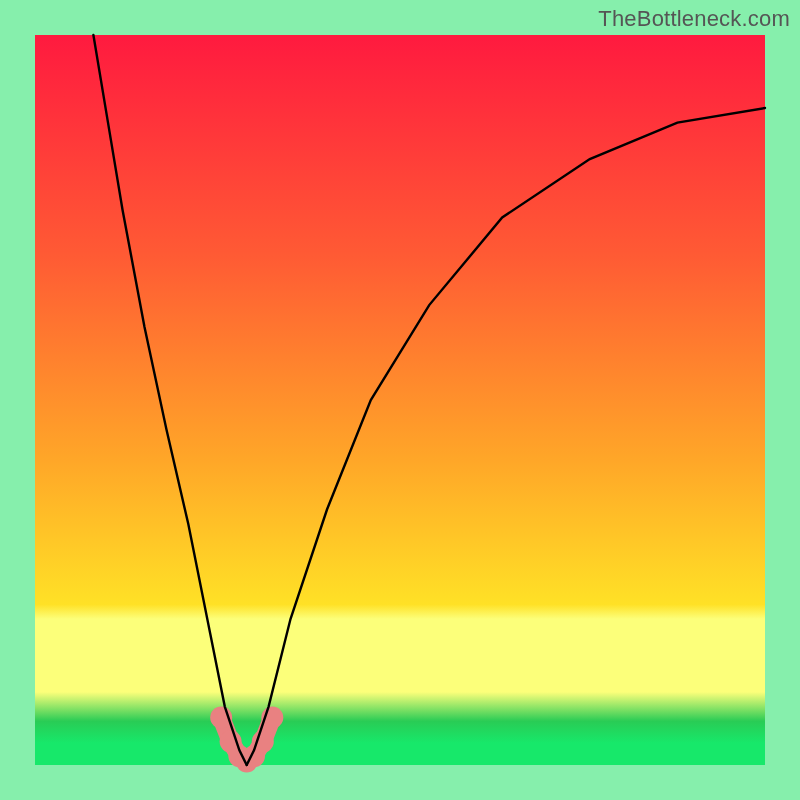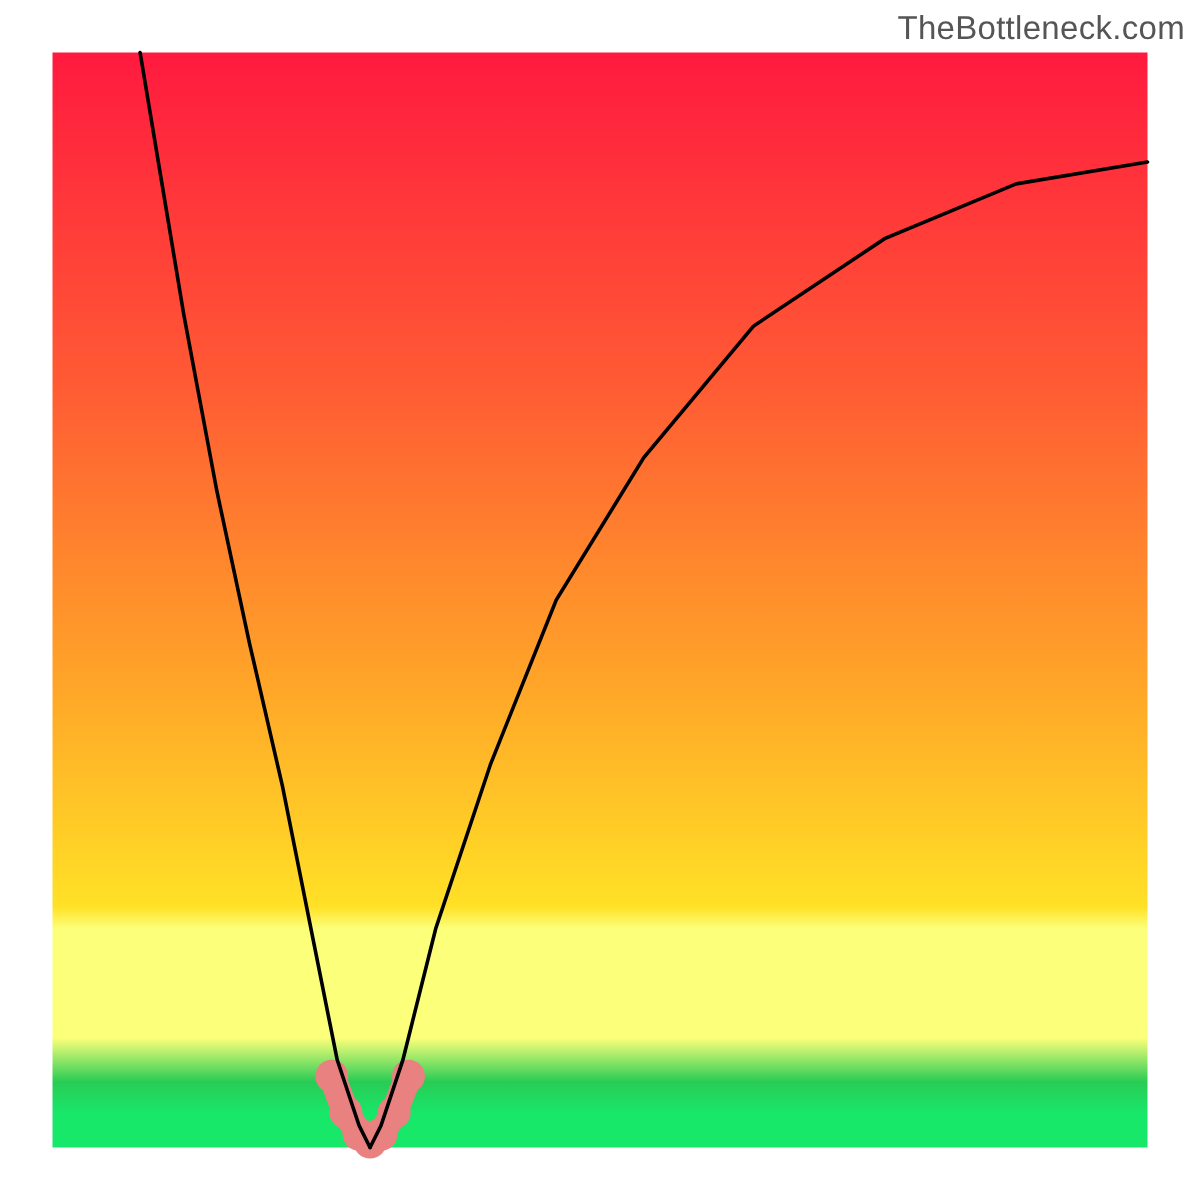--- a/index.html
+++ b/index.html
@@ -10,21 +10,21 @@
     overflow: hidden;
     background: #000;
     font-family: Arial, Helvetica, sans-serif;
   }
   .frame {
     position: absolute;
     left: 0;
     top: 0;
     width: 800px;
     height: 800px;
-    background: #ffffff;
+    background: #86efac;
   }
   .plot {
     position: absolute;
     left: 35px;
     top: 35px;
     width: 730px;
     height: 730px;
     
     background: linear-gradient(
       to bottom,

